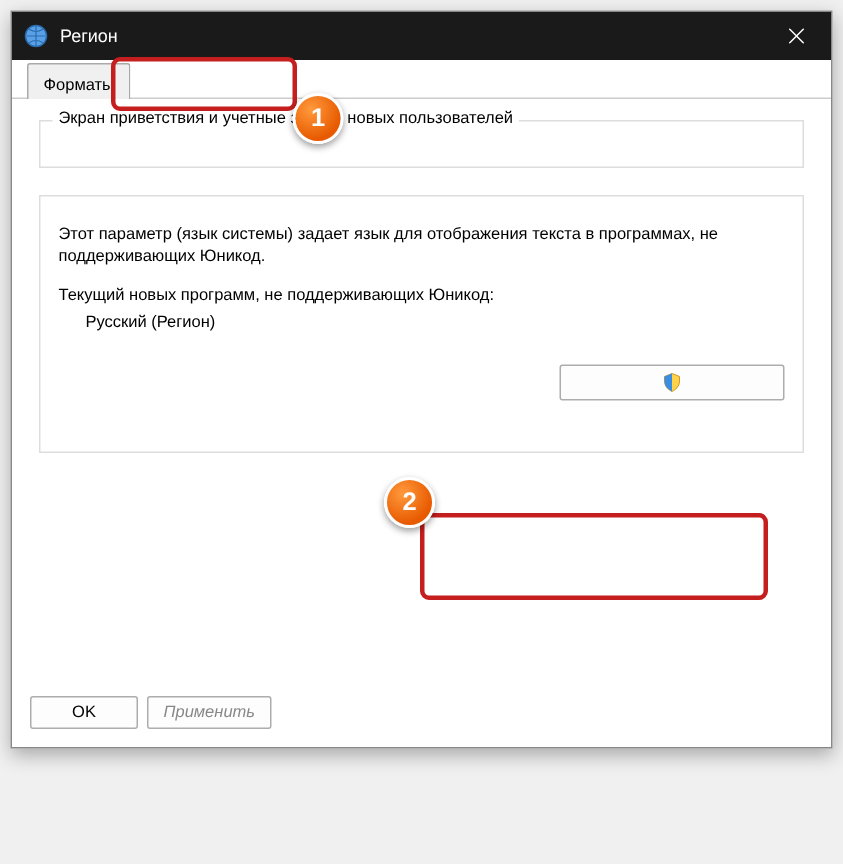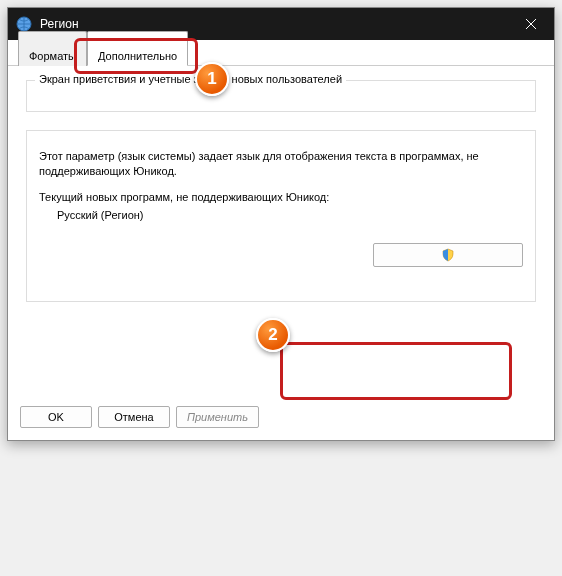--- a/index.html
+++ b/index.html
@@ -1,19 +1,19 @@
 <!DOCTYPE html>
 <html><head>
   <meta charset="utf-8">
   <style>
     * { box-sizing: border-box; margin: 0; padding: 0; font-family: 'Segoe UI', Tahoma, sans-serif; }
     body { width: 562px; height: 576px; background: #f0f0f0; position: relative; }
     
     .window {
-      width: 548px; height: 434px;
+      width: 548px; height: 492px;
       margin: 7px;
       background: #fff;
       border: 1px solid #888;
       box-shadow: 0 4px 12px rgba(0,0,0,0.3);
       display: flex;
       flex-direction: column;
     }
     
     .titlebar {
       height: 32px;
@@ -41,21 +41,21 @@
       position: relative;
       border-bottom: 1px solid #ccc;
     }
     .tabs {
       display: flex;
       position: absolute;
       bottom: -1px;
     }
     .tab {
       font-size: 11px;
-      padding: 18px 10px 3px 10px;
+      padding: 8px 10px 3px 10px;
       border: 1px solid #aaa;
       border-bottom: none;
       border-radius: 2px 2px 0 0;
       background: #f0f0f0;
       cursor: default;
       position: relative;
     }
     .tab.active {
       background: #fff;
       border-bottom: 1px solid #fff;
@@ -163,21 +163,20 @@
     <div class="titlebar-close">
       <svg width="10" height="10" viewBox="0 0 10 10">
           <path d="M0 0L10 10M10 0L0 10" stroke="#fff" stroke-width="1"></path>
         </svg>
     </div>
   </div>
 
   <div class="tab-area">
     <div class="tabs">
       <div class="tab">Форматы</div>
-      <div class="tab active">Дополнительно</div>
     </div>
   </div>
 
   <div class="content">
 
     <div class="groupbox">
       <span class="groupbox-title">Экран приветствия и учетные записи новых пользователей</span>
     </div>
 
     <div class="groupbox" style="padding-bottom:34px;">
@@ -193,21 +192,20 @@
               </svg>
           </span>
         </button>
       </div>
     </div>
 
   </div>
 
   <div class="footer">
     <button class="win-btn">OK</button>
-    <button class="win-btn">Отмена</button>
     <button class="win-btn disabled">Применить</button>
   </div>
 
 </div>
 
 <div class="highlight-red" style="left:74px; top:38px; width:124px; height:36px;"></div>
 <div class="marker" style="left:195px; top:62px;">1</div>
 
 <div class="highlight-red" style="left:280px; top:342px; width:232px; height:58px;"></div>
 <div class="marker" style="left:256px; top:318px;">2</div>

